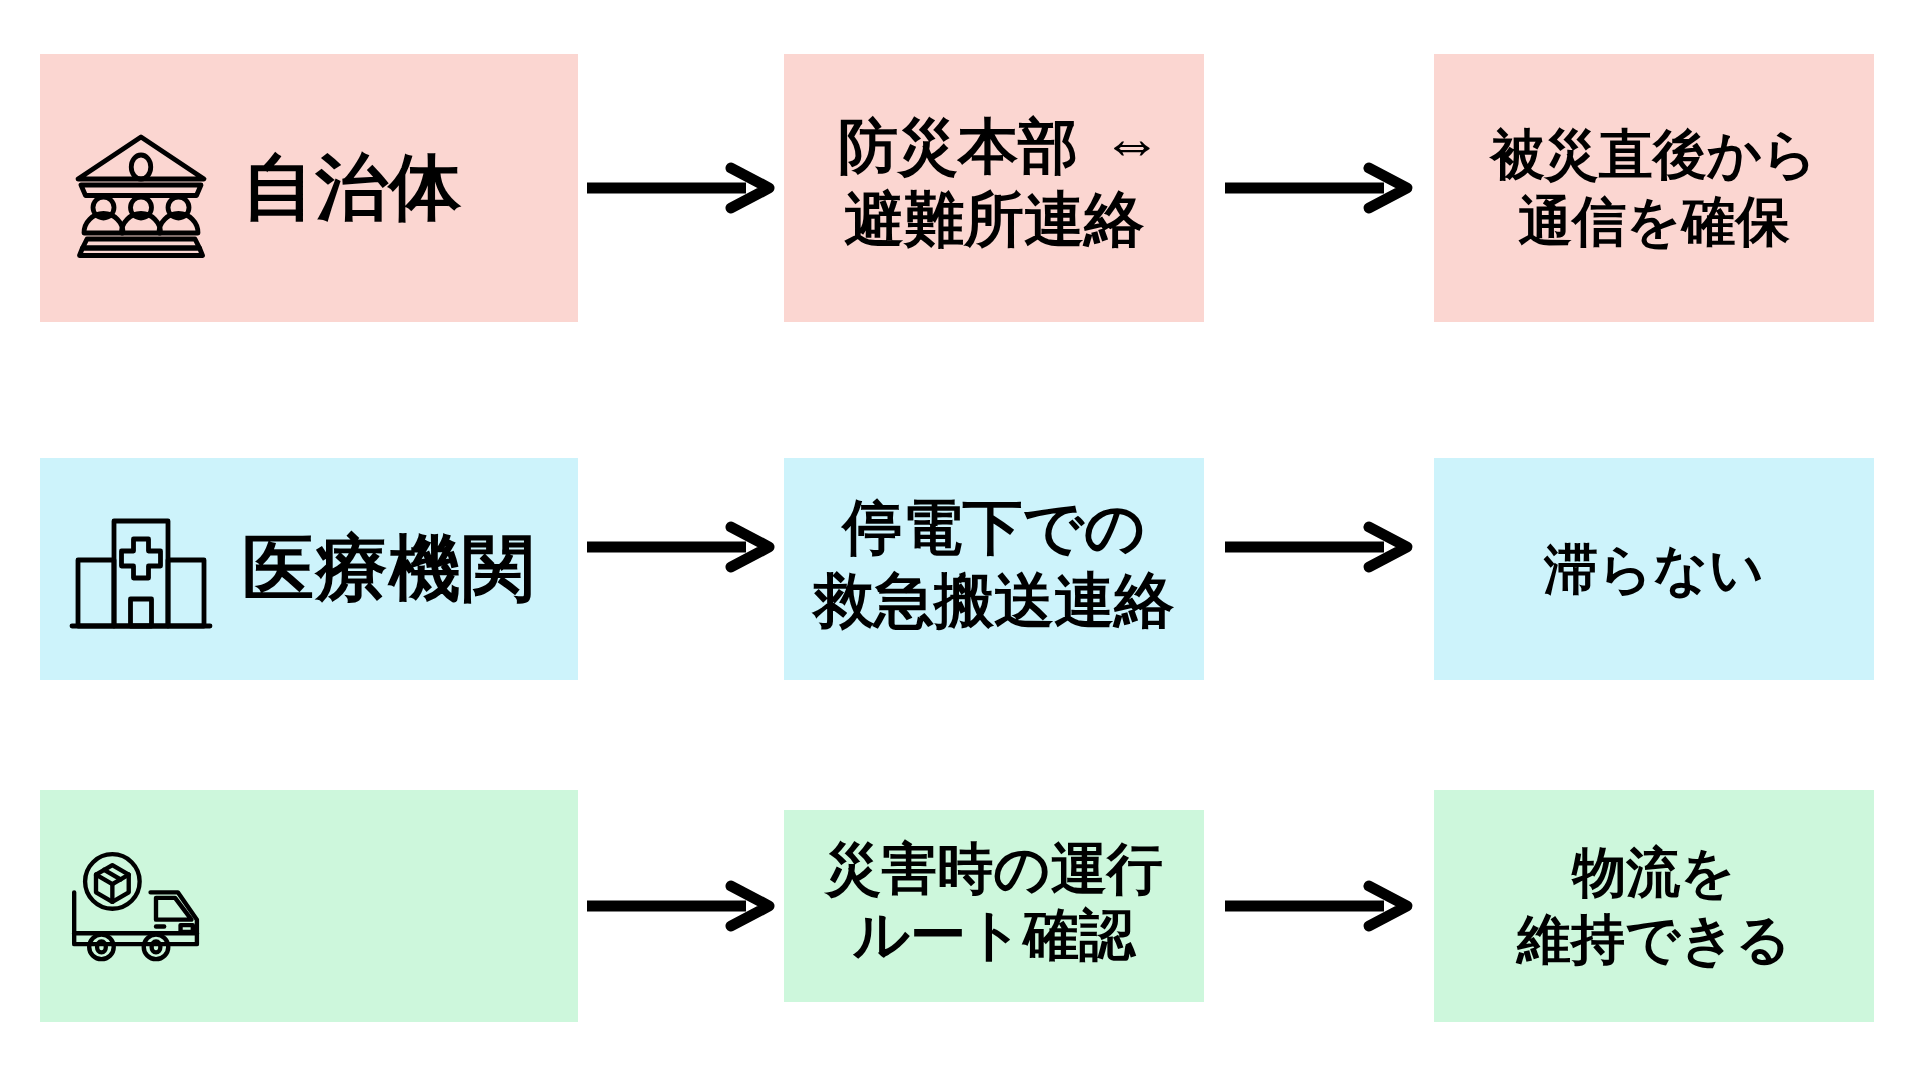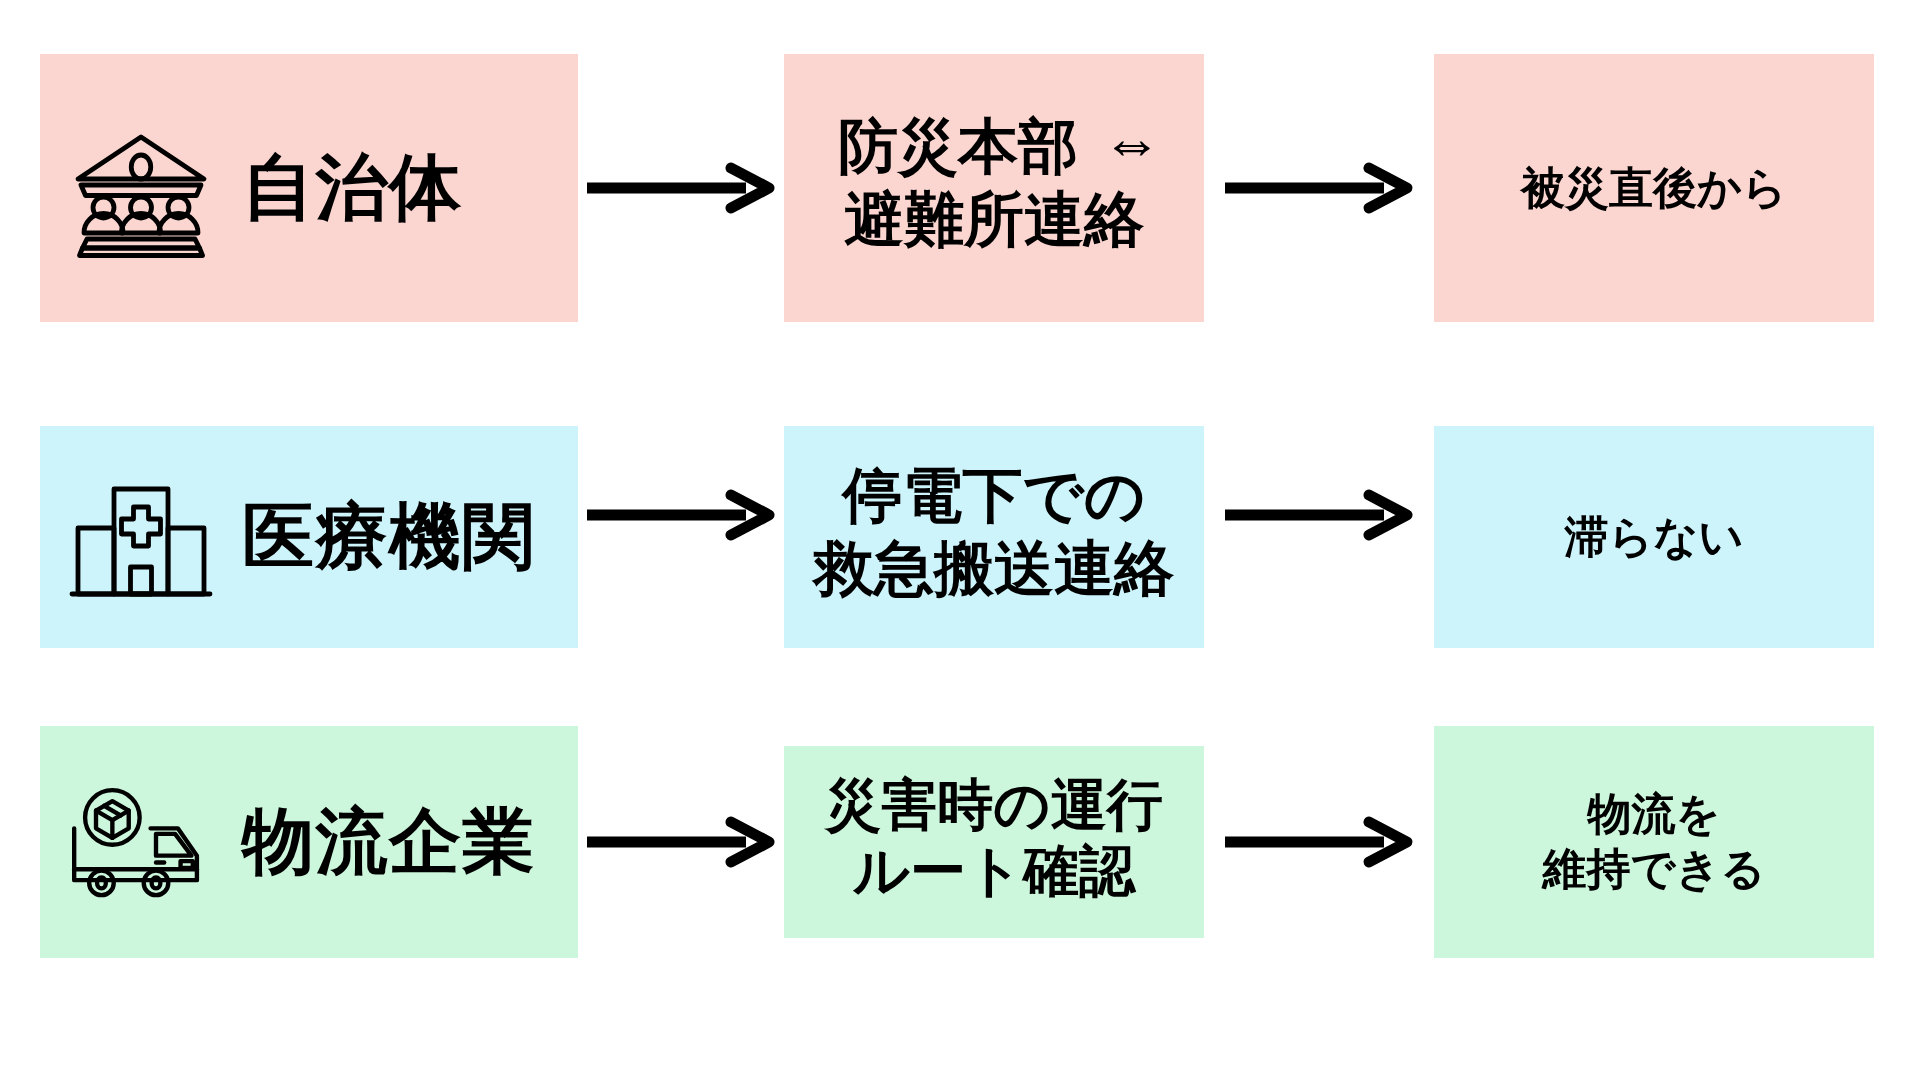--- a/index.html
+++ b/index.html
@@ -13,21 +13,21 @@
     overflow: hidden;
     font-family: "Liberation Sans", "DejaVu Sans", sans-serif;
   }
 
   .diagram {
     position: relative;
     width: 1920px;
     height: 1080px;
     background: #ffffff;
     box-sizing: border-box;
-    padding: 38px 40px 88px 40px;
+    padding: 38px 40px 24px 40px;
     display: flex;
     flex-direction: column;
     justify-content: space-between;
   }
 
   .row {
     display: flex;
     align-items: center;
     width: 100%;
     height: 300px;
@@ -100,21 +100,21 @@
     width: 440px;
     height: 268px;
     flex: 0 0 auto;
     display: flex;
     flex-direction: column;
     align-items: center;
     justify-content: center;
     box-sizing: border-box;
   }
   .outcome-line {
-    font-size: 44px;
+    font-size: 54px;
     font-weight: 700;
     color: #000000;
     line-height: 1.24;
     white-space: nowrap;
     text-align: center;
   }
 
   
   .tint-pink  { background: #fbd6d1; }
   .tint-blue  { background: #cdf3fb; margin-top: 44px; }
@@ -164,20 +164,21 @@
       <div class="action-line">避難所連絡</div>
     </div>
 
     <svg class="arrow arrow-b" viewBox="0 0 200 60">
       <line x1="6" y1="30" x2="165" y2="30" stroke="#000" stroke-width="11" stroke-linecap="butt"></line>
       <path d="M150 10 L188 30 L150 50" fill="none" stroke="#000" stroke-width="11" stroke-linecap="round" stroke-linejoin="round"></path>
     </svg>
 
     <div class="outcome-box tint-pink">
       <div class="outcome-line">被災直後から</div>
+      <div class="outcome-line">通信を確保</div>
     </div>
 
   </div>
 
   <div class="row row-2">
 
     <div class="actor-box tint-blue">
       <svg class="actor-icon" viewBox="0 0 100 100">
         <g fill="none" stroke="#000" stroke-width="3.2" stroke-linejoin="round" stroke-linecap="round">
           <rect x="32" y="18" width="36" height="70"></rect>
@@ -226,21 +227,20 @@
           <ellipse cx="26" cy="80" rx="3.2" ry="4"></ellipse>
           <circle cx="66" cy="80" r="9"></circle>
           <ellipse cx="66" cy="80" rx="3.2" ry="4"></ellipse>
           <circle cx="34" cy="32" r="20"></circle>
           <path d="M34 20 L46 27 L46 40 L34 47 L22 40 L22 27 Z"></path>
           <path d="M22 27 L34 34 L46 27"></path>
           <line x1="34" y1="34" x2="34" y2="47"></line>
           <path d="M28 23.5 L40 30.5"></path>
         </g>
       </svg>
-      <div class="actor-label">物流企業</div>
     </div>
 
     <svg class="arrow arrow-a" viewBox="0 0 200 60">
       <line x1="6" y1="30" x2="165" y2="30" stroke="#000" stroke-width="11" stroke-linecap="butt"></line>
       <path d="M150 10 L188 30 L150 50" fill="none" stroke="#000" stroke-width="11" stroke-linecap="round" stroke-linejoin="round"></path>
     </svg>
 
     <div class="action-box three-lines tint-green">
       <div class="action-line">災害時の運行</div>
       <div class="action-line">ルート確認</div>

